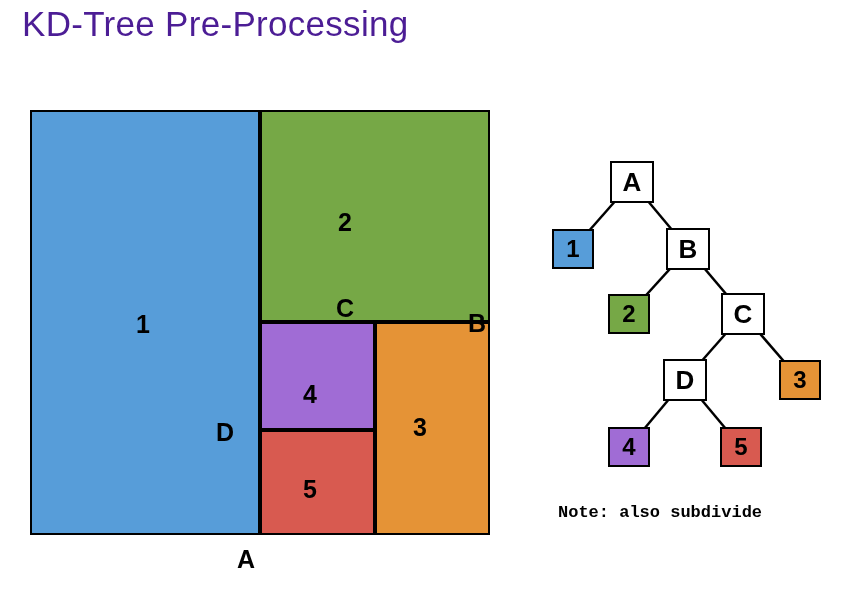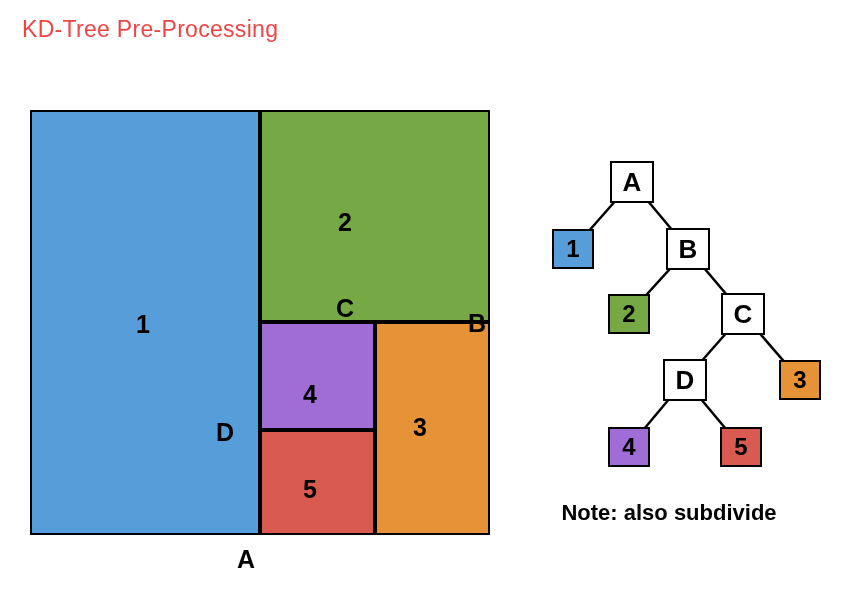--- a/index.html
+++ b/index.html
@@ -10,25 +10,25 @@
     color: #000;
   }
   .canvas {
     position: relative;
     width: 848px; height: 592px;
     background: #ffffff;
     overflow: hidden;
   }
   .title {
     position: absolute;
-    left: 22px; top: 16px;
-    font-size: 23px;
+    left: 22px; top: 4px;
+    font-size: 35px;
     font-weight: 500;
     letter-spacing: 0.3px;
-    color: #ef4444;
+    color: #4c1d95;
   }
   
   .partition {
     position: absolute;
     left: 30px; top: 110px;
     width: 460px; height: 425px;
   }
   .region {
     position: absolute;
     border: 2px solid #000;
@@ -64,25 +64,25 @@
   }
   .tnode.leaf {
     width: 42px; height: 40px;
     font-size: 24px;
   }
   
   .note {
     position: absolute;
     left: 558px; top: 502px;
     width: 222px;
-    text-align: center;
     font-weight: 700;
-    font-size: 22px;
+    font-size: 17px;
     line-height: 22px;
     color: #000;
+    font-family: Liberation Mono, monospace;
   }
 </style>
 </head>
 <body>
 
 <div class="canvas">
 
   <div class="title">KD-Tree Pre-Processing</div>
 
   <div class="partition">

